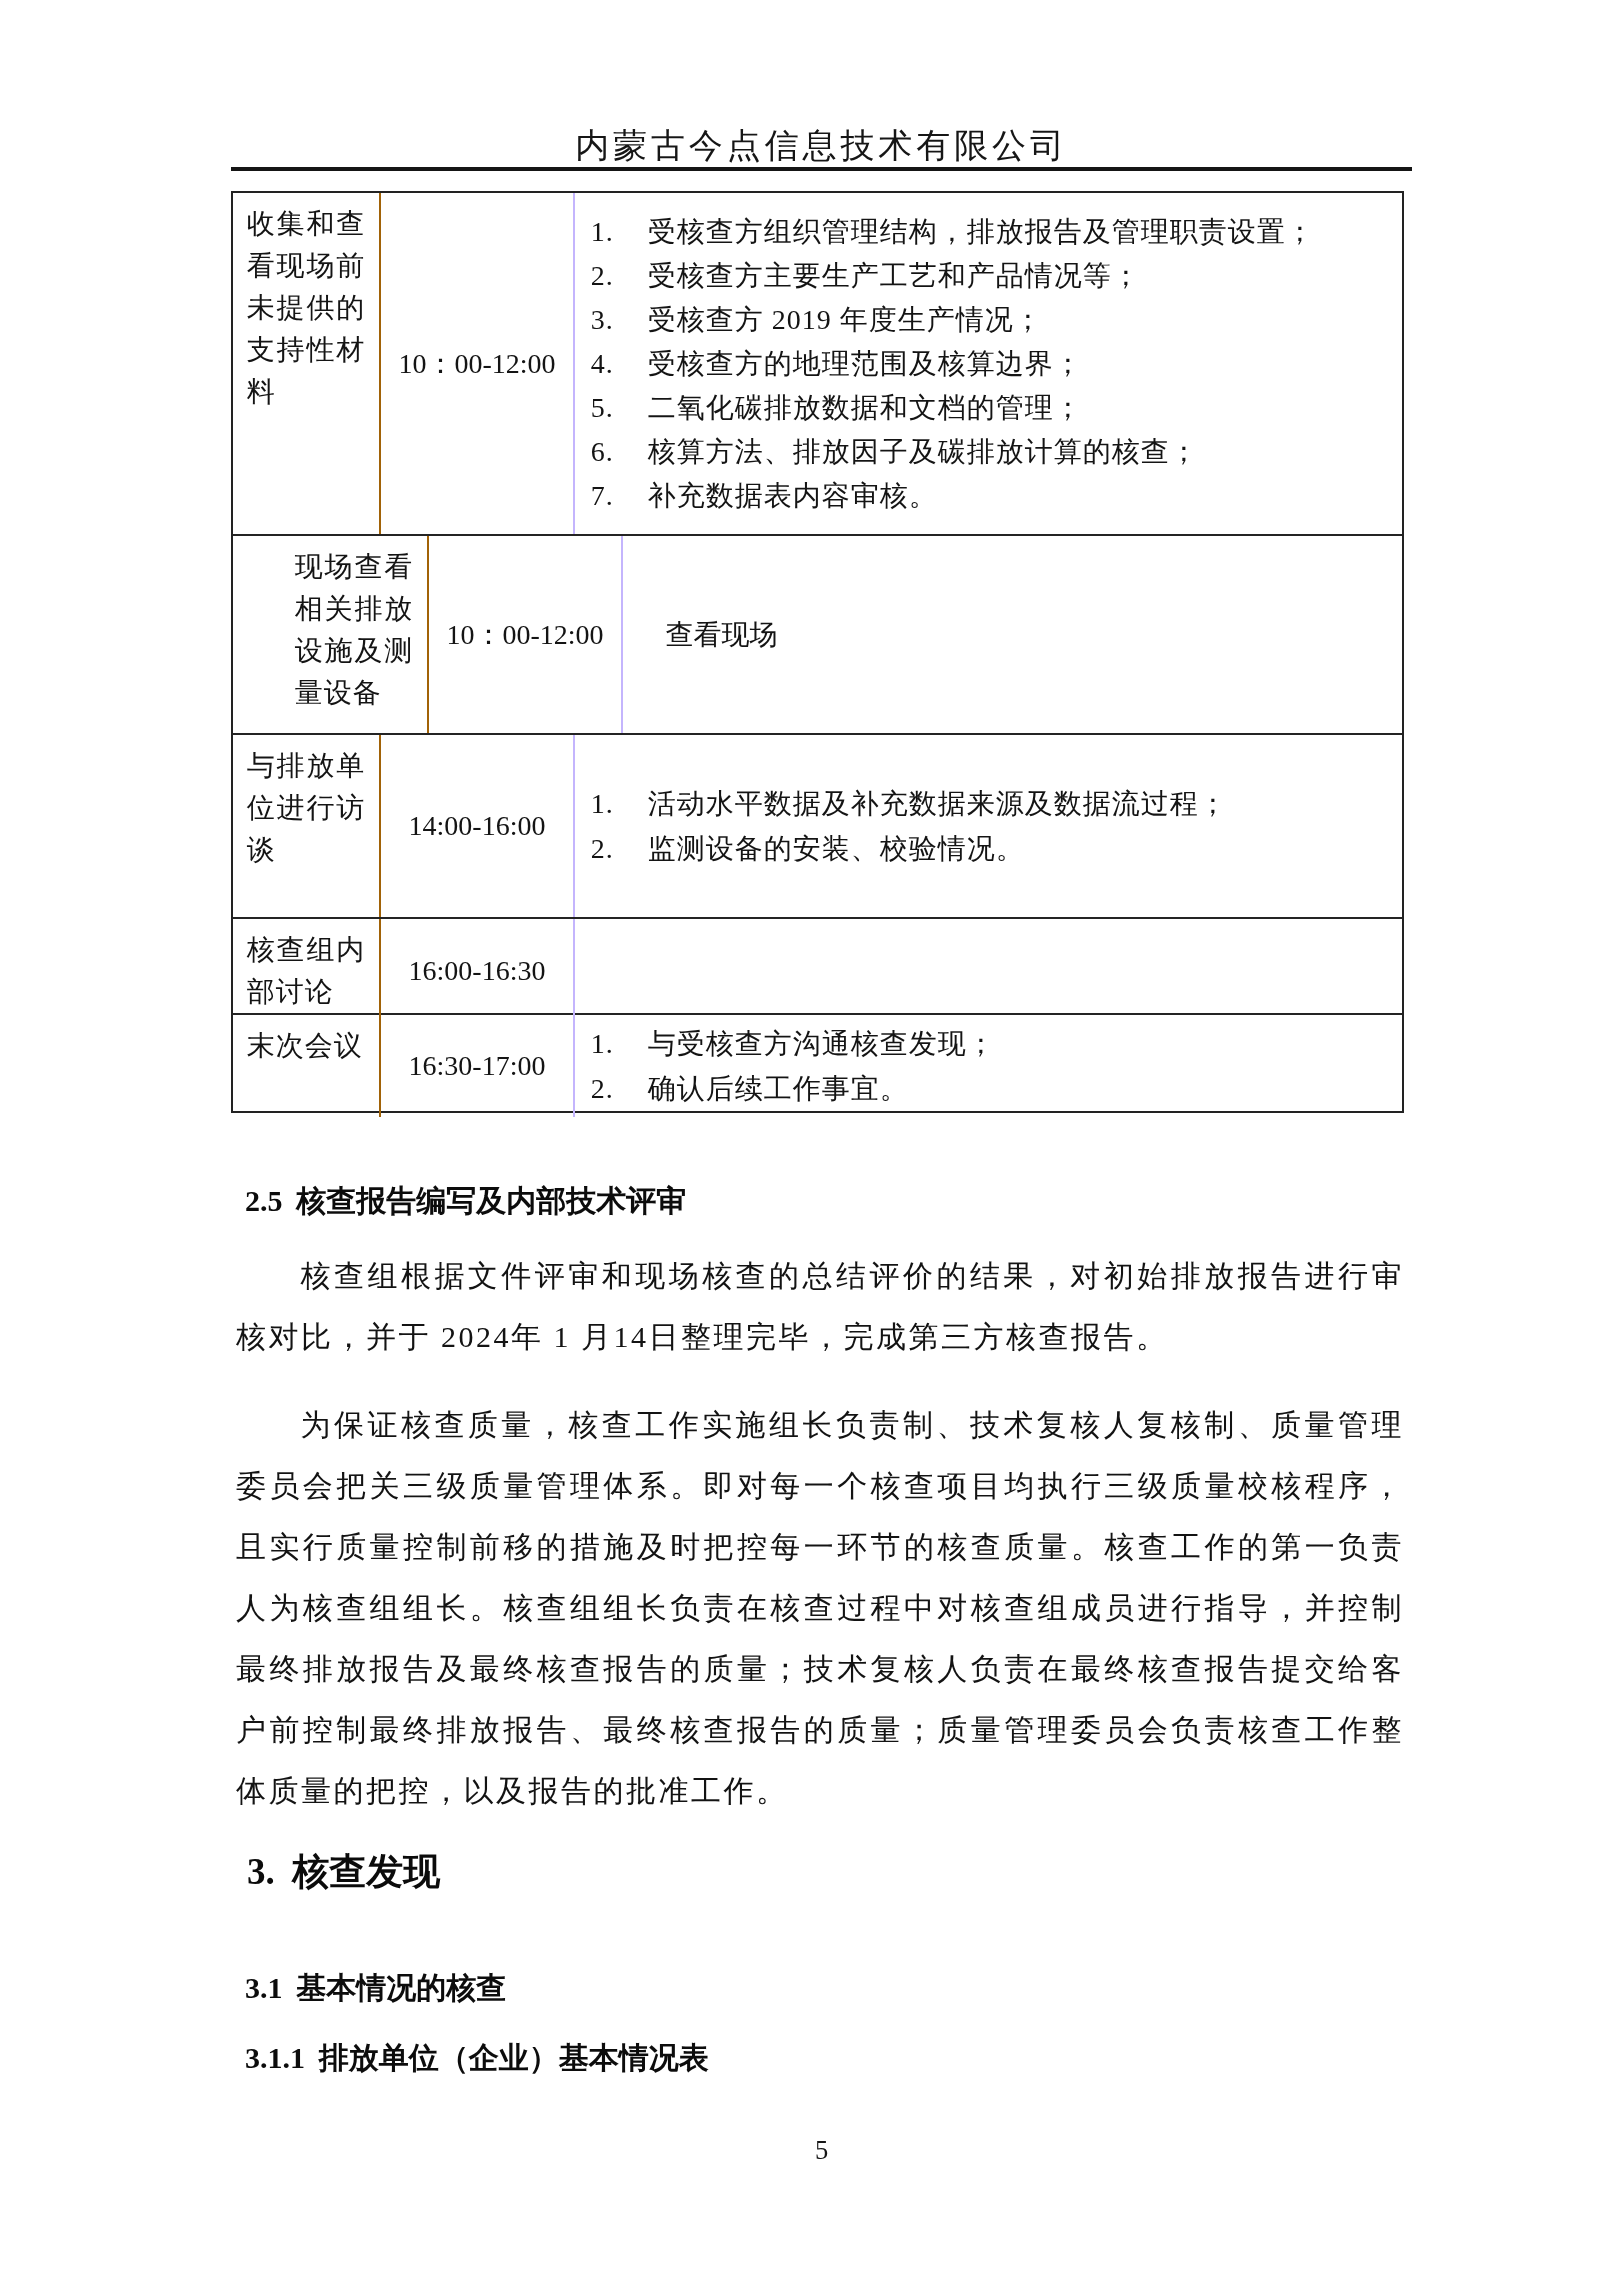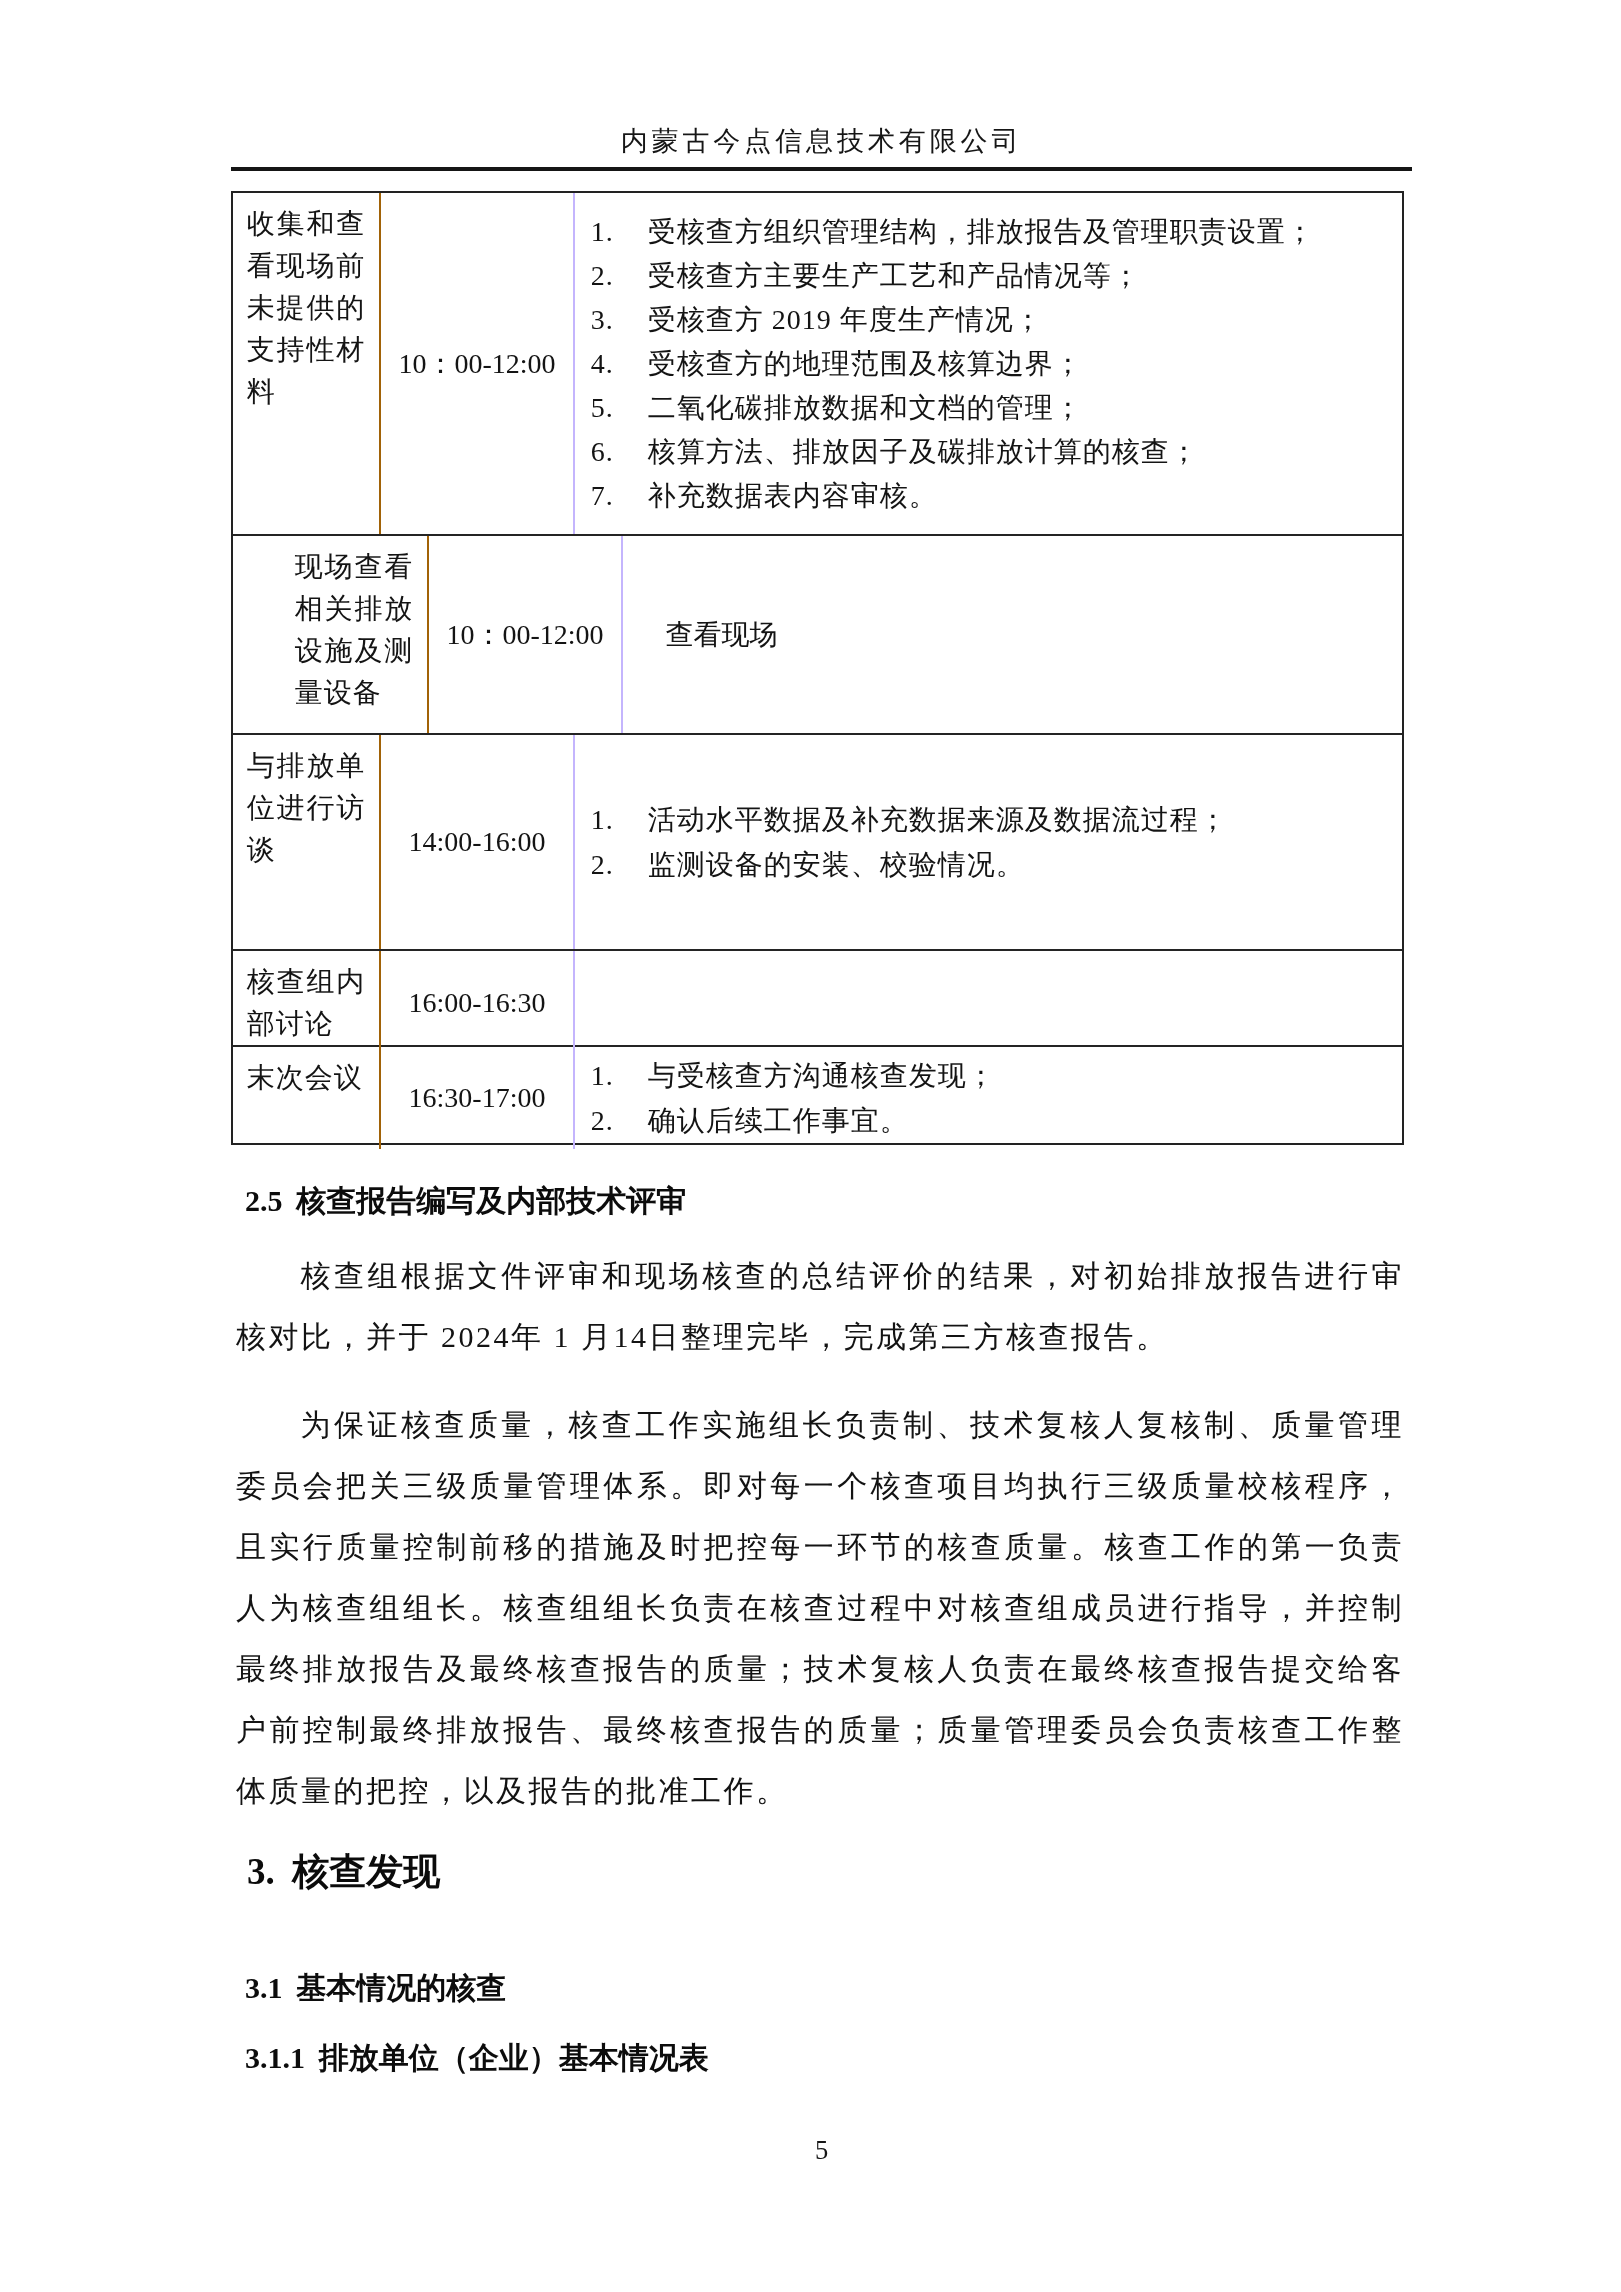--- a/index.html
+++ b/index.html
@@ -10,39 +10,39 @@
     margin:0 auto;
     background:#ffffff;
     color:#111111;
     font-family:"Liberation Serif","DejaVu Serif",serif;
   }
 
   
   .company {
     position:absolute; left:231px; top:123px; width:1181px;
     text-align:center;
-    font-size:27px; letter-spacing:3.9px;
+    font-size:34px; letter-spacing:3.9px;
     color:#161616;
   }
   .header-rule {
     position:absolute; left:231px; top:167px; width:1181px; height:3.9px;
     background:#151515;
   }
 
   
   .stable {
     position:absolute; left:231px; top:191px; width:1173px;
     border:2px solid #222222;
     background:#ffffff;
   }
   .trow { display:grid; grid-template-columns:148px 194px 1fr; }
   .trow + .trow { border-top:2.9px solid #242424; }
   .r1 { height:341px; }
   .r2 { height:199px;padding-left:48px; }
-  .r3 { height:216px; }
+  .r3 { height:184px; }
   .r4 { height:96px; }
   .r5 { height:98px; }
 
   .cell { font-size:28px; line-height:1.5; color:#141414; }
   .c1 {
     border-right:2px solid #a16207;
     padding:9.8px 13.7px;
     display:flex; align-items:flex-start;
   }
   .c1 span { display:block; width:100%; text-align:justify; letter-spacing:1px; }

